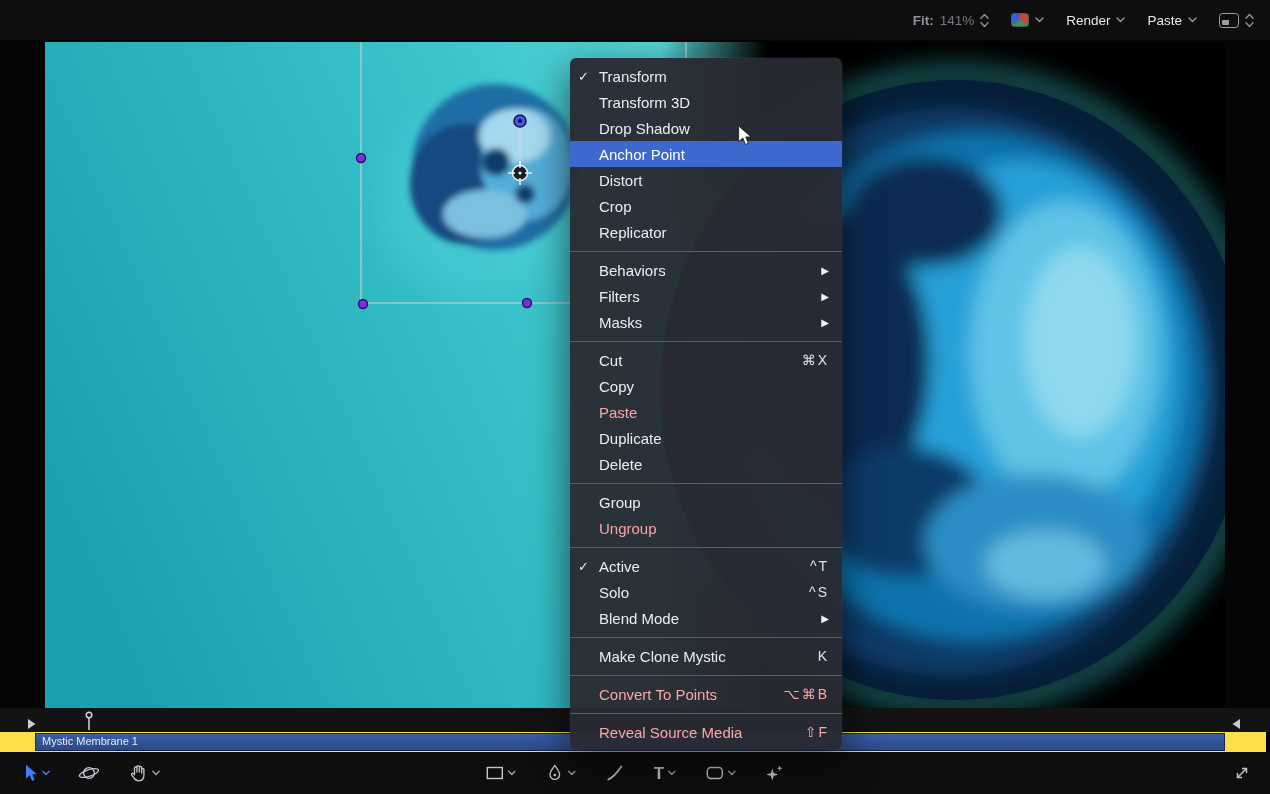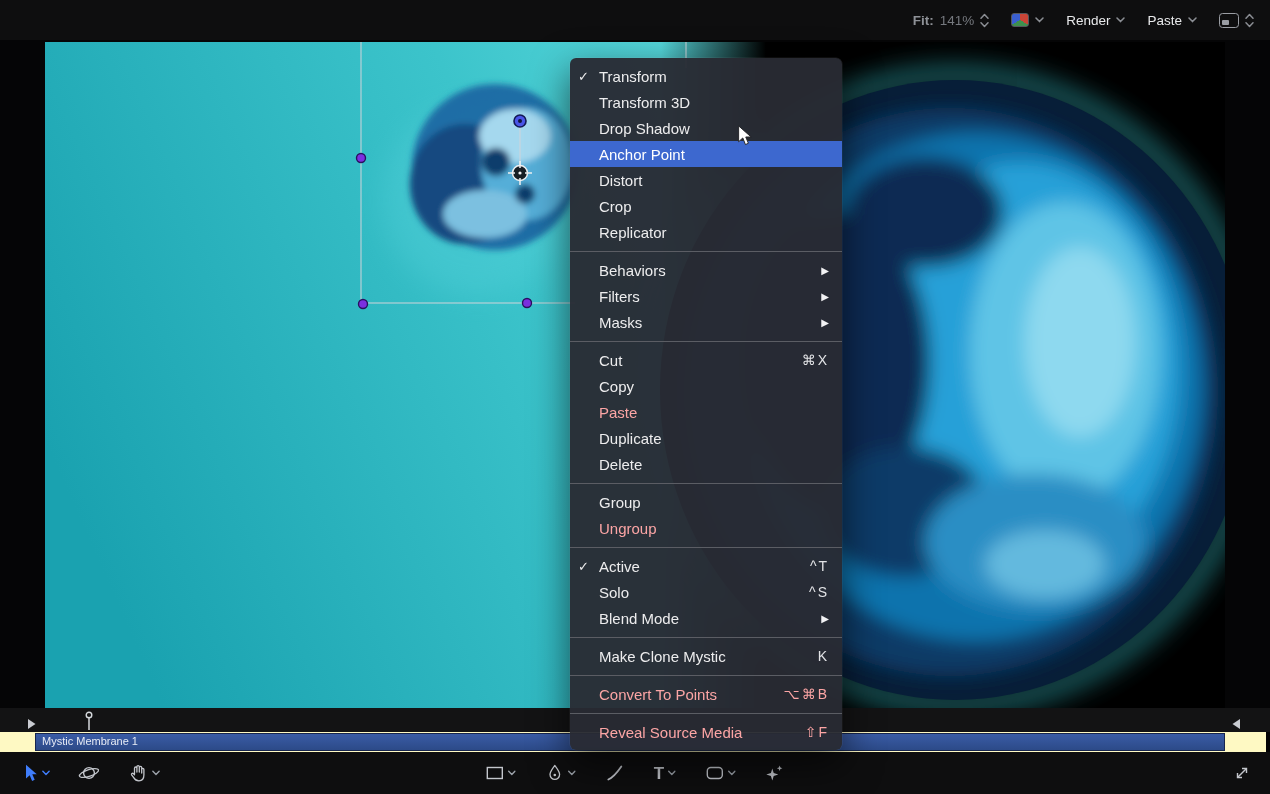--- a/index.html
+++ b/index.html
@@ -62,21 +62,21 @@
 
   
   .cursor { position:absolute; left:737px; top:125px; z-index:40; }
 
   
   .ruler { position:absolute; top:708px; left:0; width:1270px; height:24px; background:#131314; }
   .in-marker { position:absolute; left:28px; top:7px; }
   .out-marker { position:absolute; right:30px; top:7px; }
   .playhead { position:absolute; left:84px; top:3px; }
 
-  .layerbar-strip { position:absolute; top:732px; left:0; width:1266px; height:20px; background:#fef9c3; }
+  .layerbar-strip { position:absolute; top:732px; left:0; width:1266px; height:20px; background:#fde047; }
   .layer-bar {
     position:absolute; left:35px; top:1px; width:1190px; height:18px;
     background:linear-gradient(#3a5ca6,#2c4a88);
     border:1px solid #17264e;
     color:#e6ebf5; font-size:11px; line-height:15px; padding-left:6px;
     white-space:nowrap; overflow:hidden;
   }
 
   
   .toolbar { position:absolute; top:752px; left:0; width:1270px; height:42px; background:#0e0e0f; }

